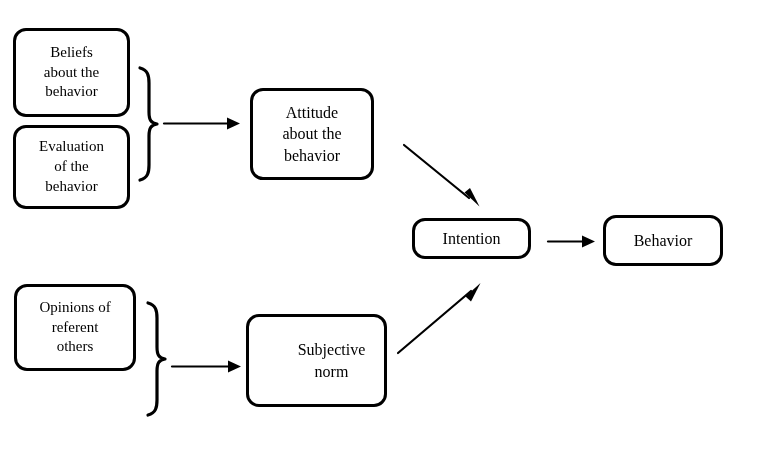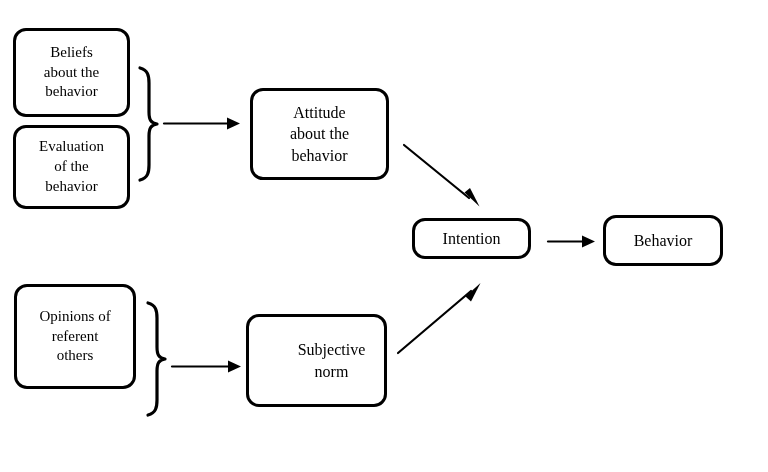--- a/index.html
+++ b/index.html
@@ -31,24 +31,24 @@
   }
   .node-label {
     display: block;
     white-space: pre-line;
     text-align: center;
   }
 
   
   #node-beliefs        { left: 13px;  top: 28px;  width: 117px; height: 89px;  font-size: 15px; }
   #node-evaluation     { left: 13px;  top: 125px; width: 117px; height: 84px;  font-size: 15px; }
-  #node-attitude       { left: 250px; top: 88px;  width: 139px; height: 92px;  font-size: 16px; }
+  #node-attitude       { left: 250px; top: 88px;  width: 124px; height: 92px;  font-size: 16px; }
   #node-intention      { left: 412px; top: 218px; width: 119px; height: 41px;  font-size: 16px; }
   #node-behavior       { left: 603px; top: 215px; width: 120px; height: 51px;  font-size: 16px; }
-  #node-opinions       { left: 14px;  top: 284px; width: 122px; height: 105px;  font-size: 15px; }
+  #node-opinions       { left: 14px;  top: 284px; width: 122px; height: 87px;  font-size: 15px; }
   #node-motivation     { left: 14px;  top: 382px; width: 125px; height: 86px;  font-size: 16px; }
   #node-subjective     { left: 246px; top: 314px; width: 141px; height: 93px;  font-size: 16px; padding-left: 30px; }
 
   .svg-layer {
     position: absolute;
     left: 0;
     top: 0;
     width: 768px;
     height: 472px;
     pointer-events: none;

